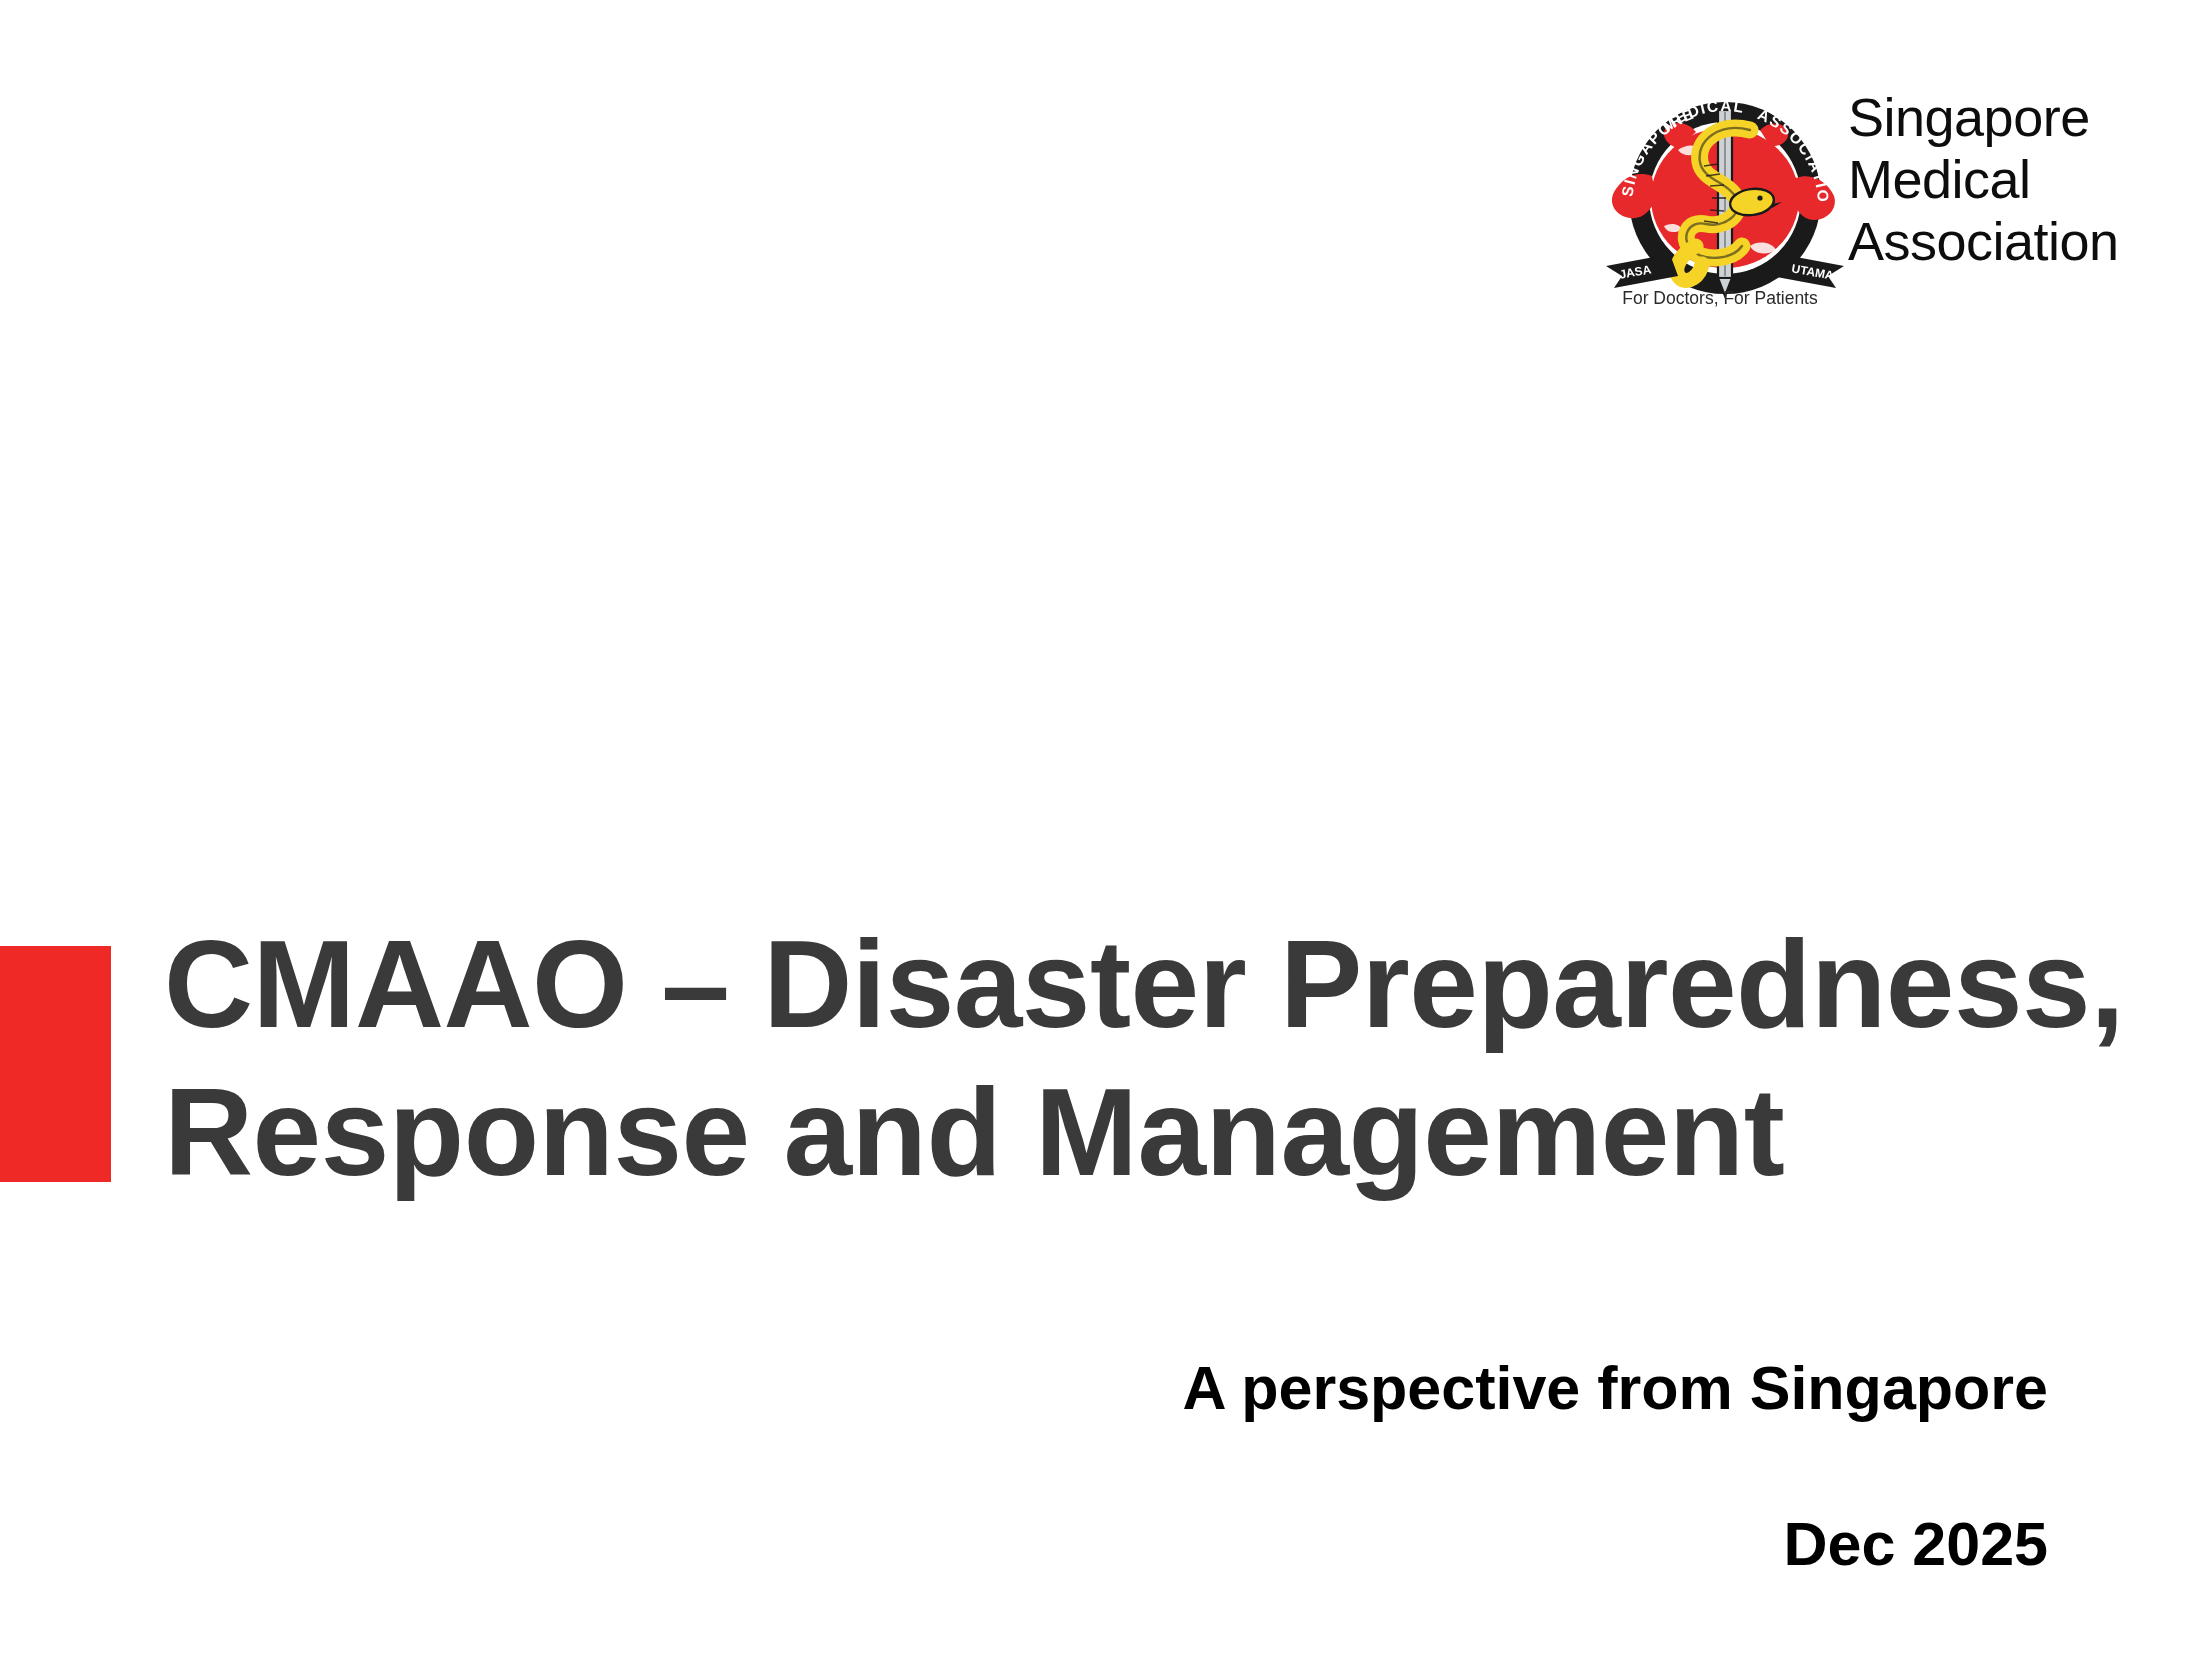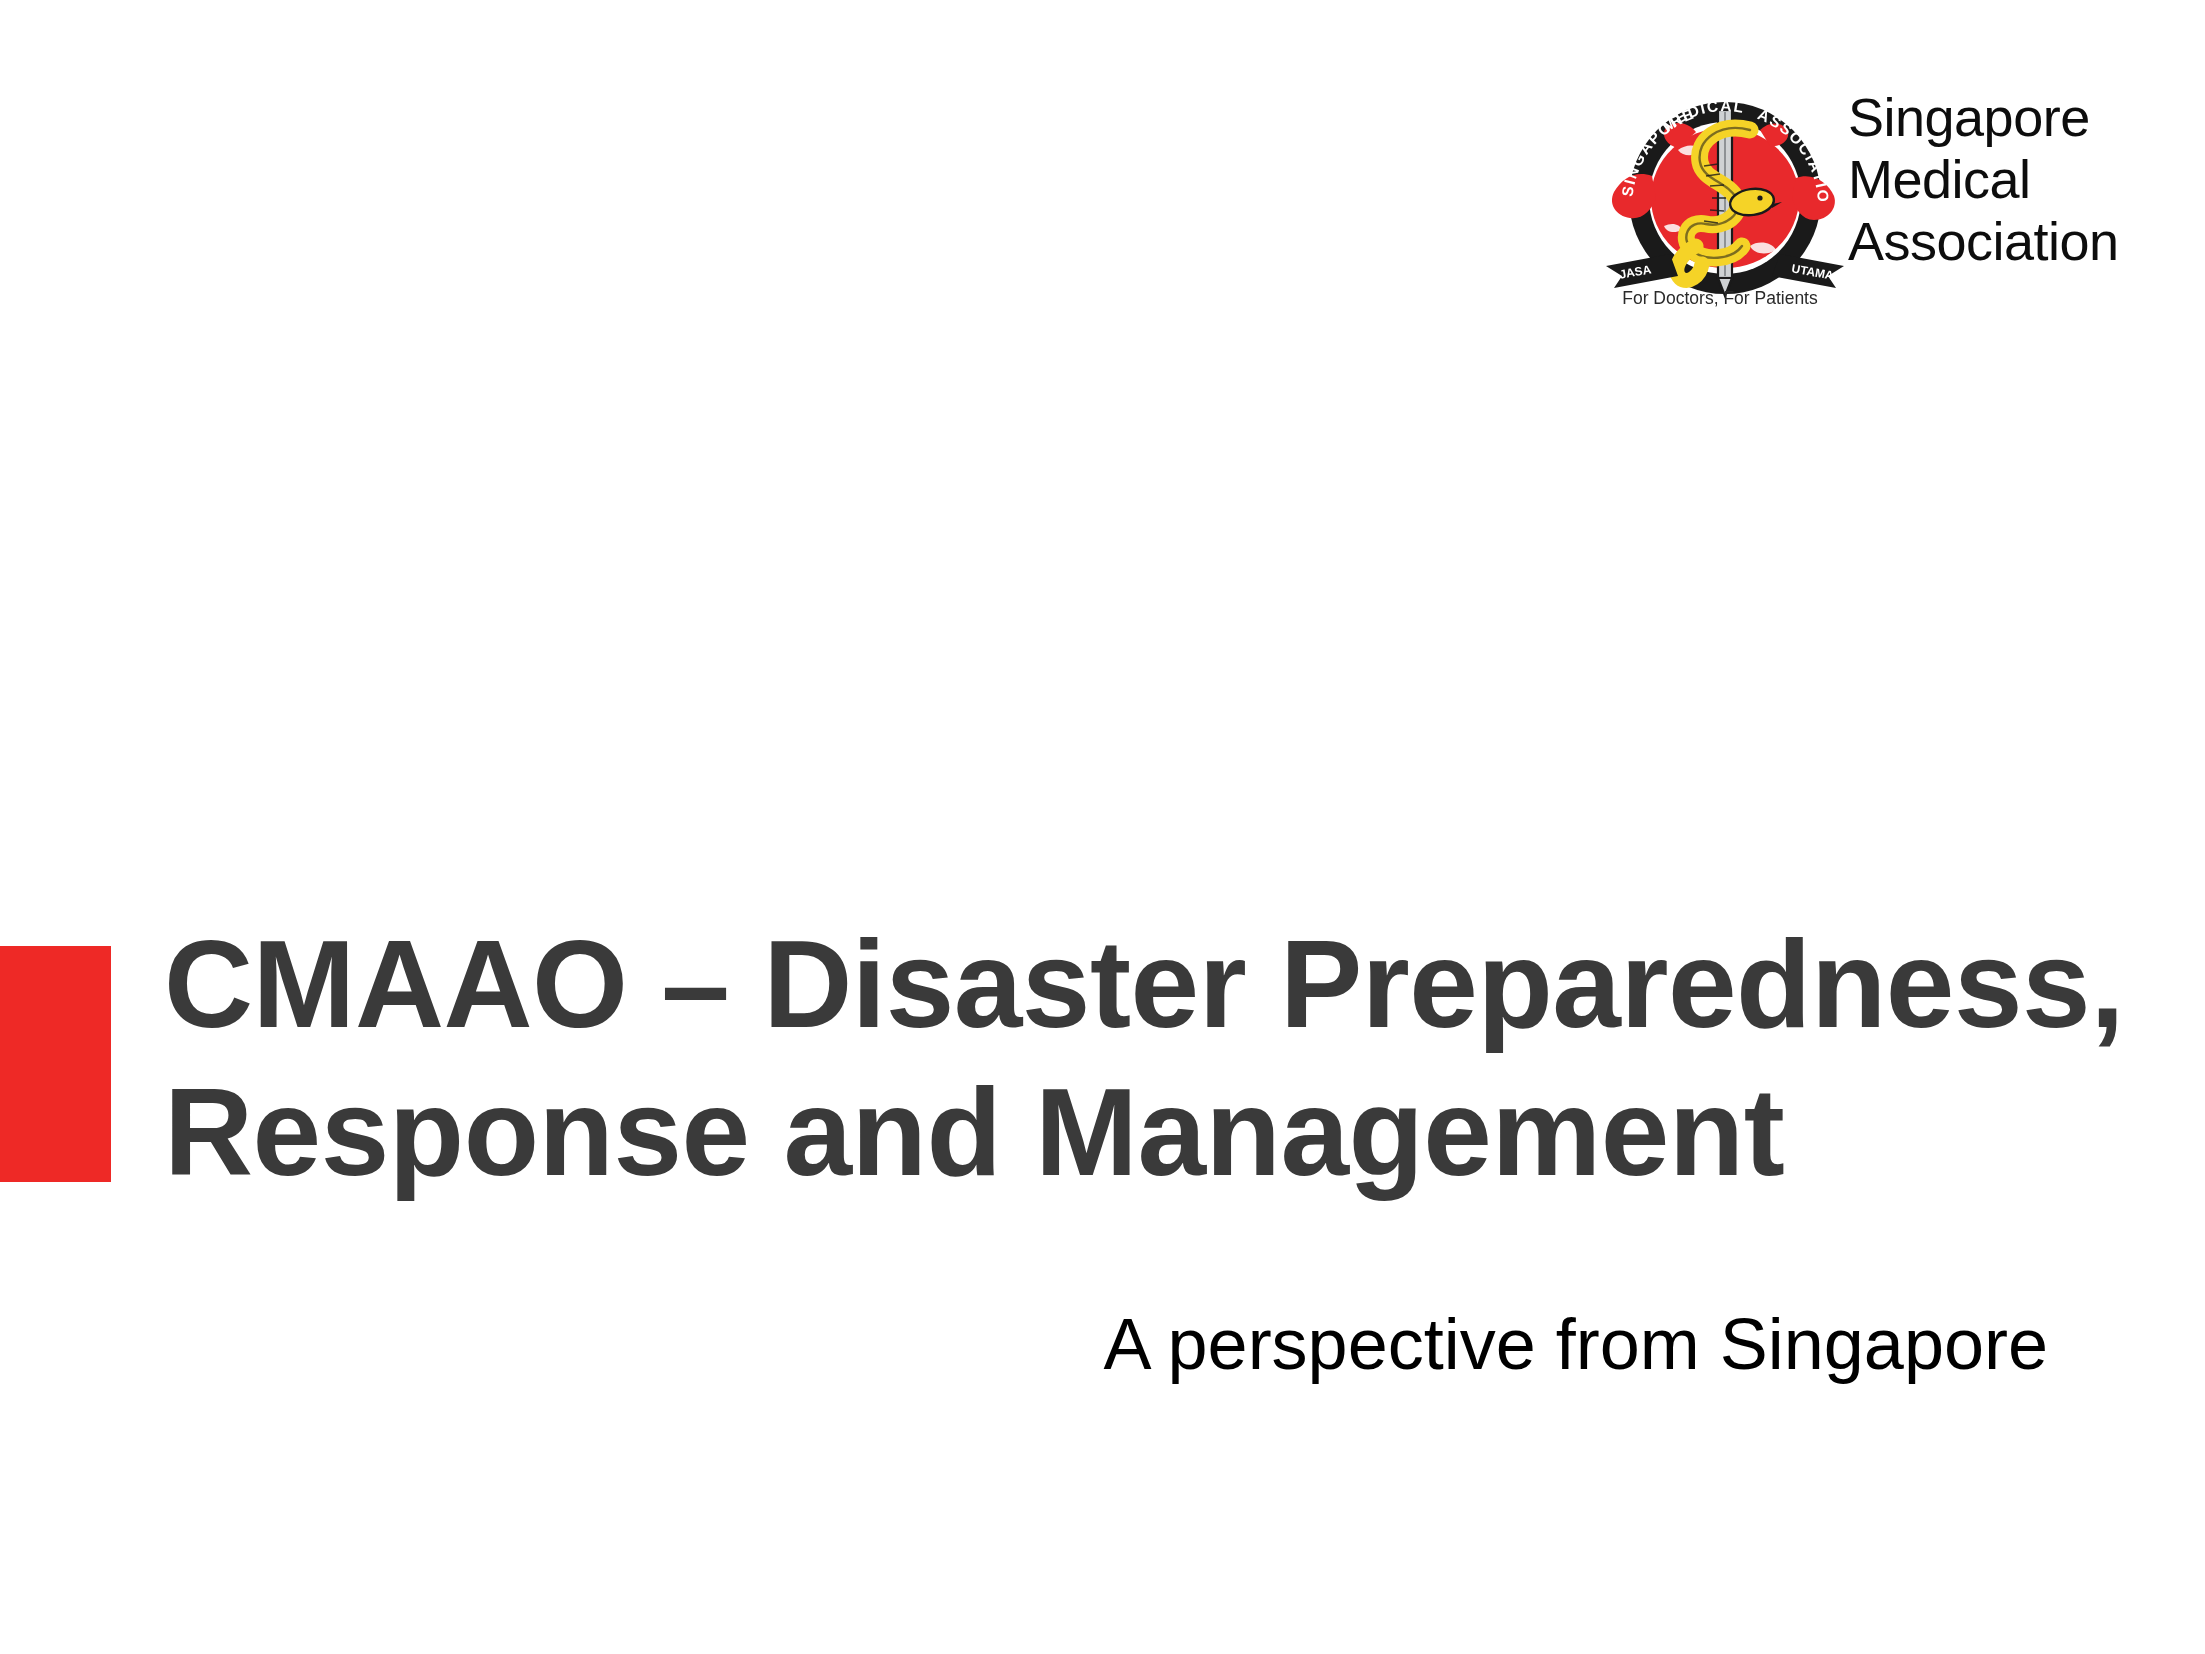--- a/index.html
+++ b/index.html
@@ -79,25 +79,26 @@
   
   #subtitle-block {
     position: absolute;
     left: 500px;
     top: 1288px;
     width: 1548px;
     text-align: right;
   }
   .subtitle-line {
     font-family: "Liberation Sans Narrow", "Liberation Sans", sans-serif;
-    font-weight: normal;
-    font-size: 72px;
+    font-weight: bold;
+    font-size: 61px;
     line-height: 112px;
     color: #000000;
     white-space: nowrap;
+    margin-top: 44px;
   }
 </style>
 </head>
 <body>
 
 <div id="slide" style="background: rgb(255, 255, 255);">
 
   <div id="logo-block">
 
     <div id="logo-emblem">
@@ -193,15 +194,16 @@
 
   <div id="accent-bar" style="background: rgb(238, 41, 38);"></div>
 
   <div id="title-block">
     <div class="title-line" style="color: rgb(58, 58, 58);">CMAAO – Disaster Preparedness,</div>
     <div class="title-line" style="color: rgb(58, 58, 58);">Response and Management</div>
   </div>
 
   <div id="subtitle-block">
     <div class="subtitle-line" style="color: rgb(0, 0, 0);">A perspective from Singapore</div>
+    <div class="subtitle-line" style="color: rgb(0, 0, 0);">Dec 2025</div>
   </div>
 
 </div>
 
 </body></html>

